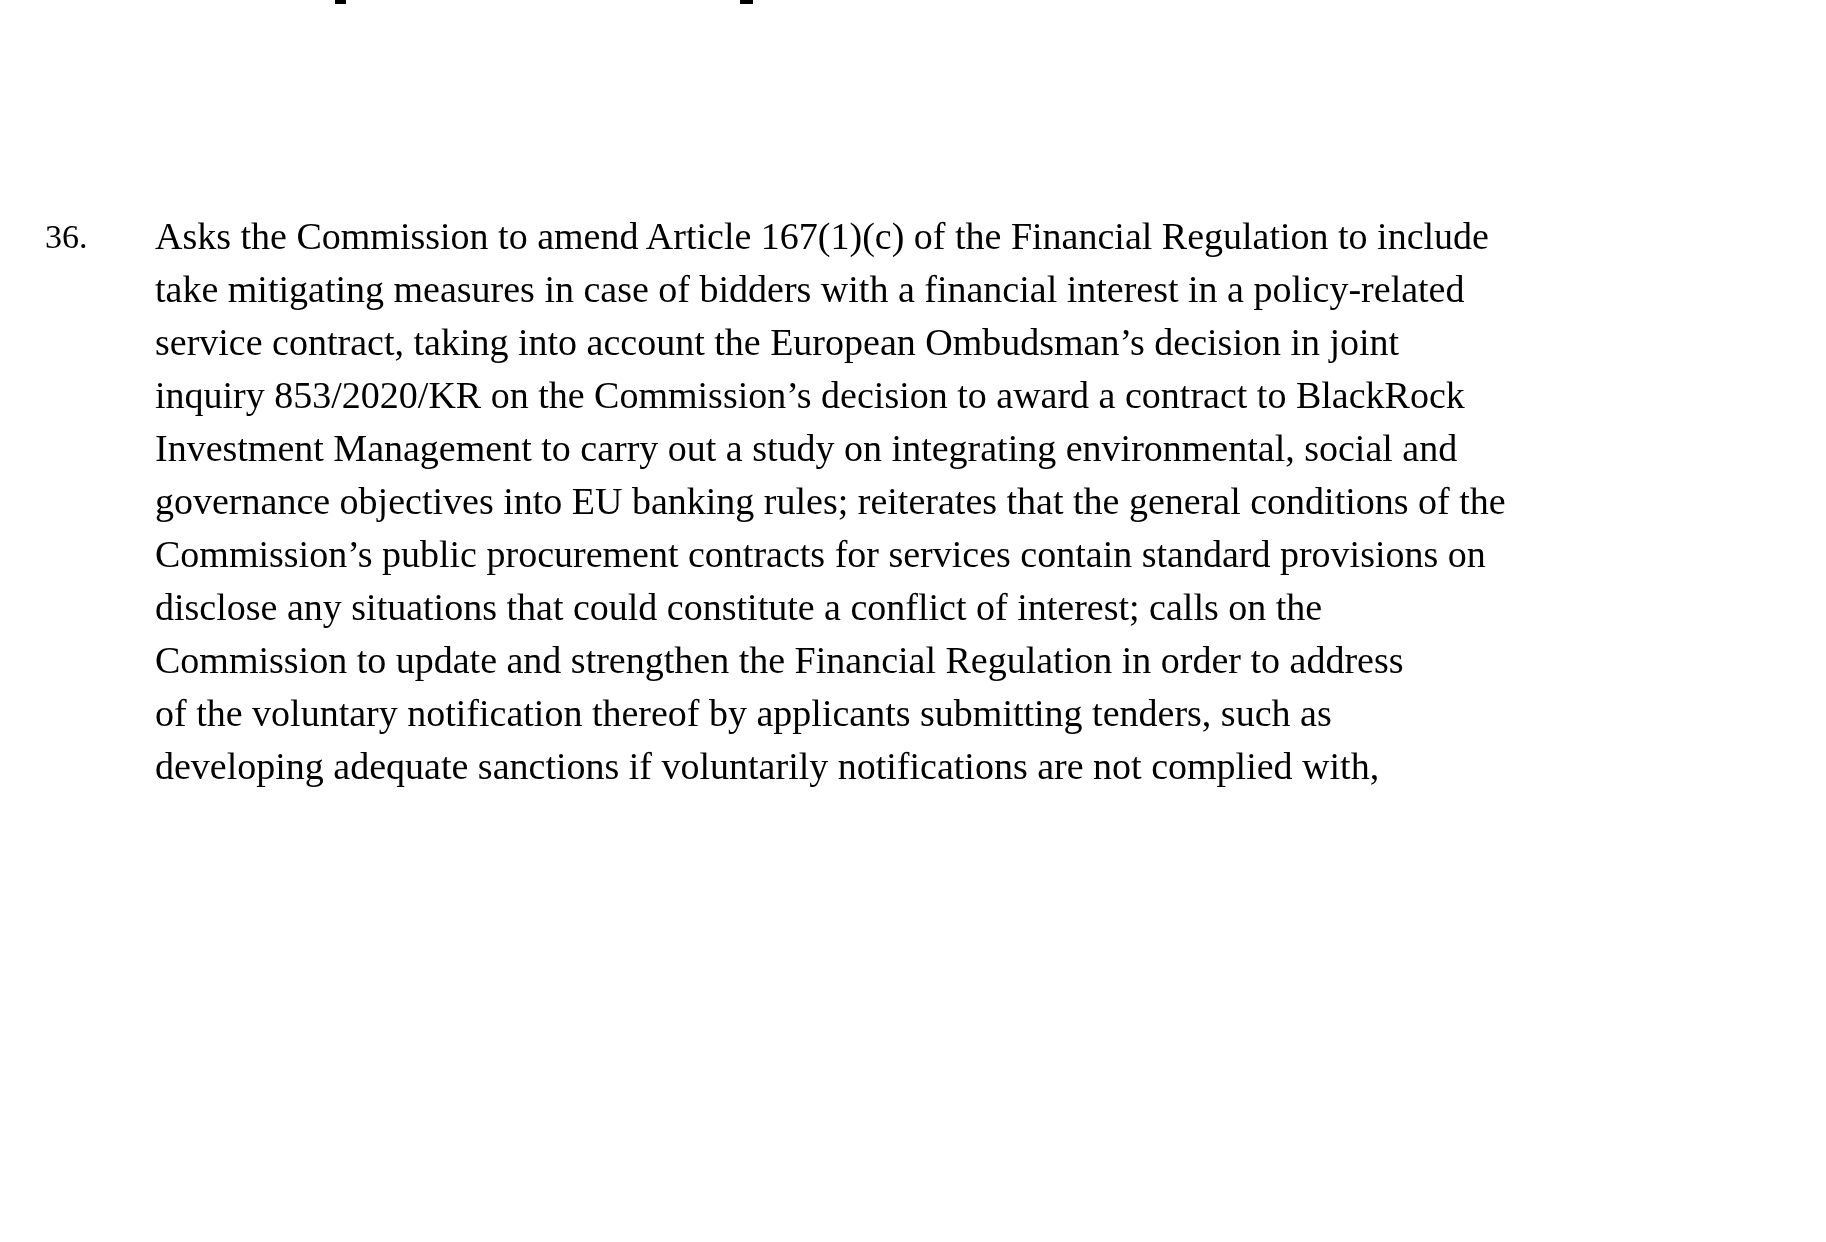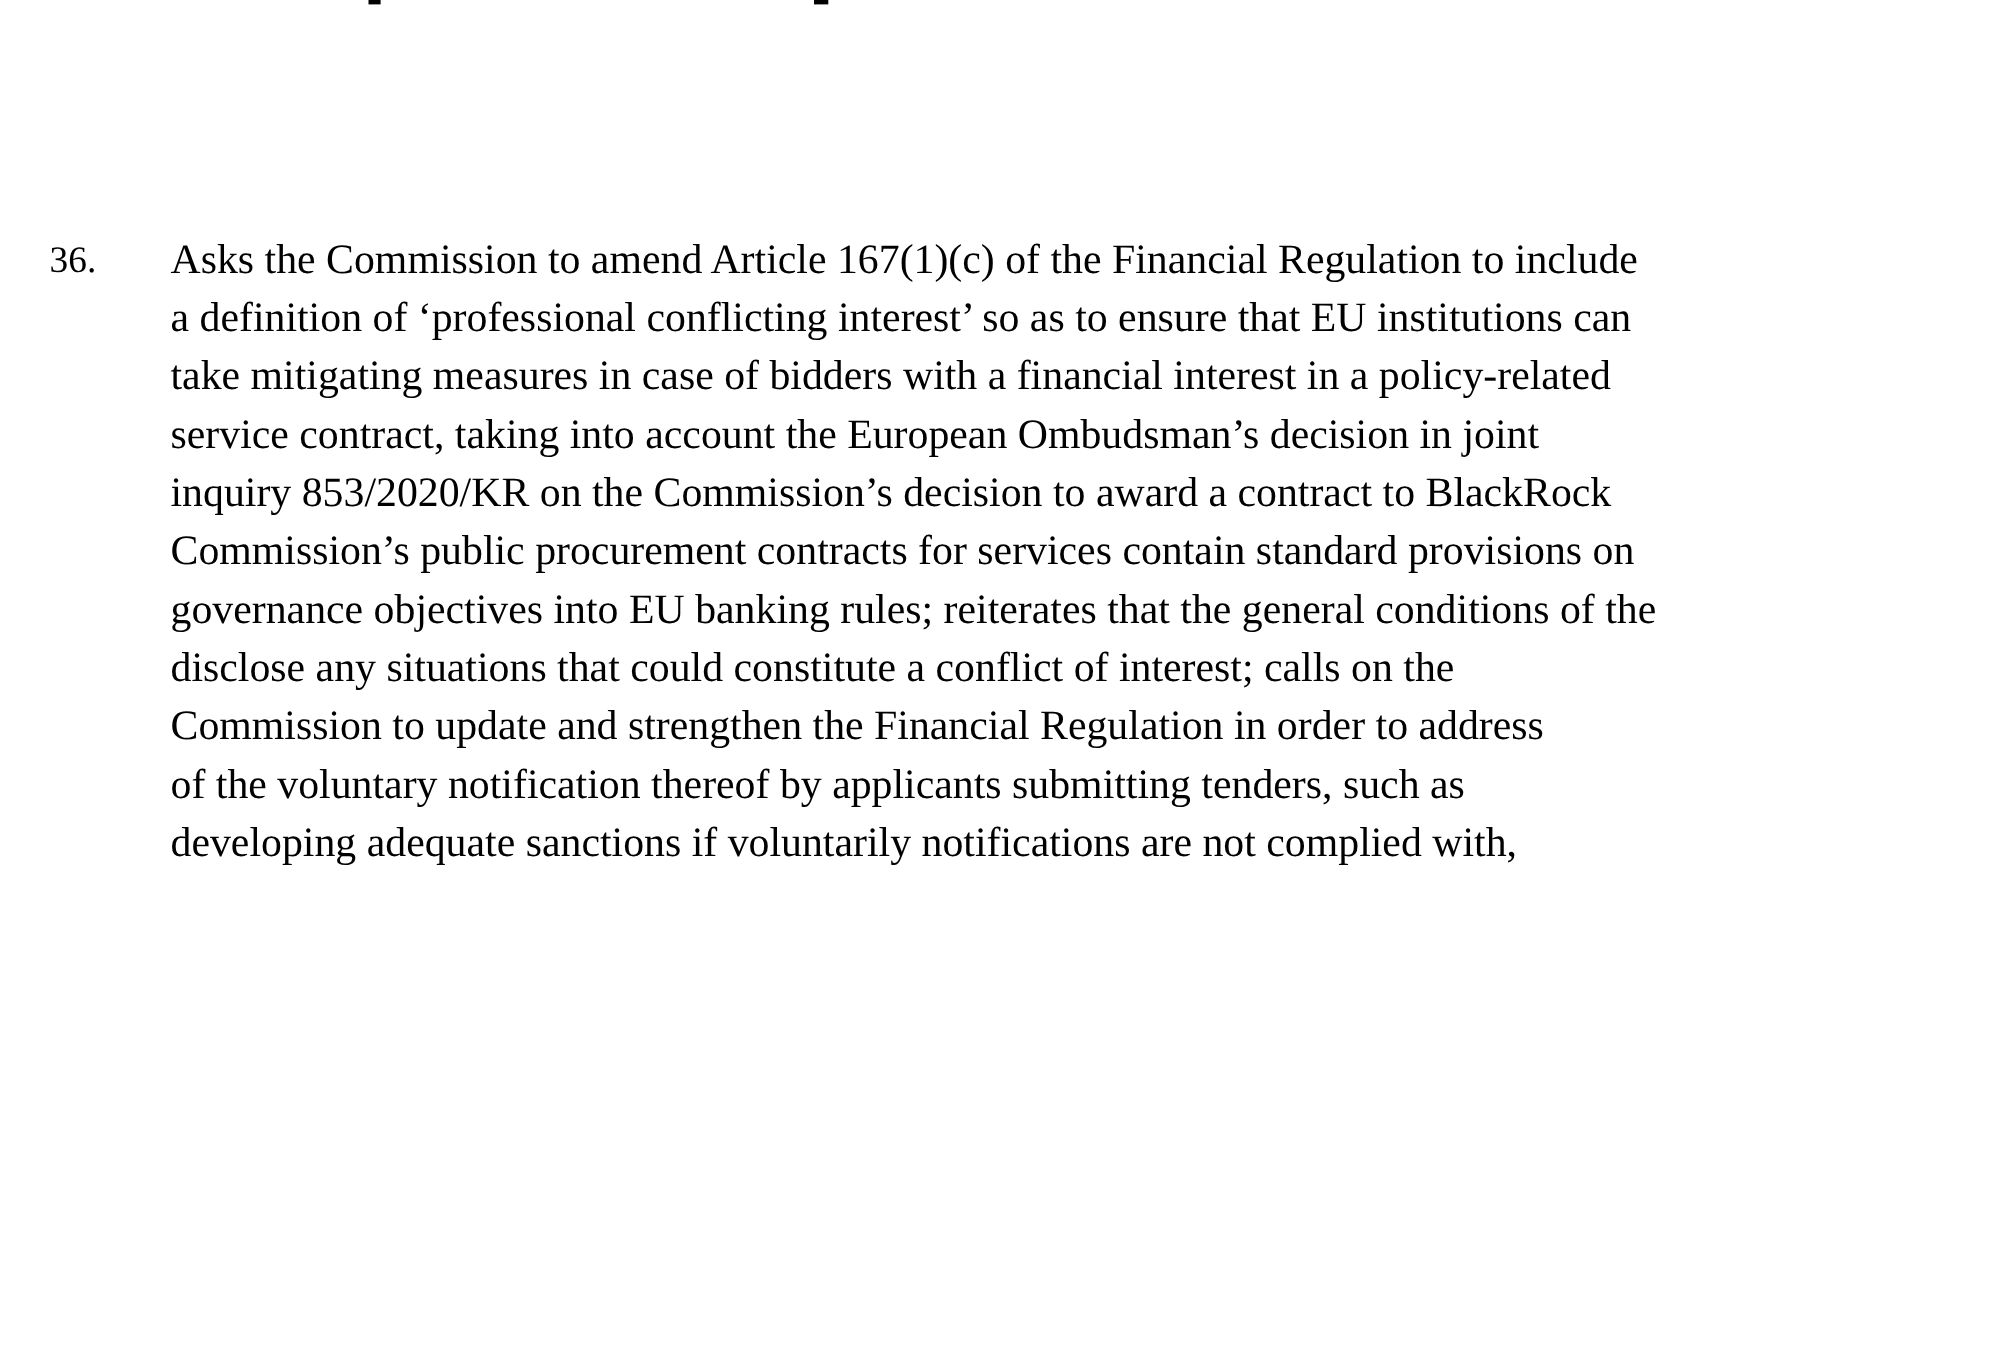--- a/index.html
+++ b/index.html
@@ -58,26 +58,26 @@
 
 <div class="page">
 
   <div class="clip-frag left"></div>
   <div class="clip-frag right"></div>
 
   <div class="paragraph-block">
     <div class="para-number">36.</div>
     <div class="para-lines">
         <div class="text-line">Asks the Commission to amend Article 167(1)(c) of the Financial Regulation to include</div>
-        <div class="text-line">a definition of ‘professional conflicting interest’ so as to ensure that EU institutions can</div>
         <div class="text-line">take mitigating measures in case of bidders with a financial interest in a policy-related</div>
         <div class="text-line">service contract, taking into account the European Ombudsman’s decision in joint</div>
         <div class="text-line">inquiry 853/2020/KR on the Commission’s decision to award a contract to BlackRock</div>
+        <div class="text-line">Investment Management to carry out a study on integrating environmental, social and</div>
+        <div class="text-line">governance objectives into EU banking rules; reiterates that the general conditions of the</div>
         <div class="text-line">Commission’s public procurement contracts for services contain standard provisions on</div>
-        <div class="text-line">governance objectives into EU banking rules; reiterates that the general conditions of the</div>
         <div class="text-line">disclose any situations that could constitute a conflict of interest; calls on the</div>
         <div class="text-line">Commission to update and strengthen the Financial Regulation in order to address</div>
         <div class="text-line">of the voluntary notification thereof by applicants submitting tenders, such as</div>
         <div class="text-line">developing adequate sanctions if voluntarily notifications are not complied with,</div>
       </div>
   </div>
 
 </div>
 
 </body></html>

